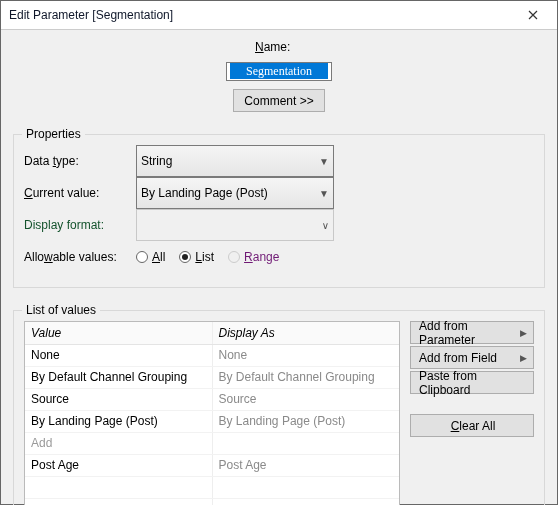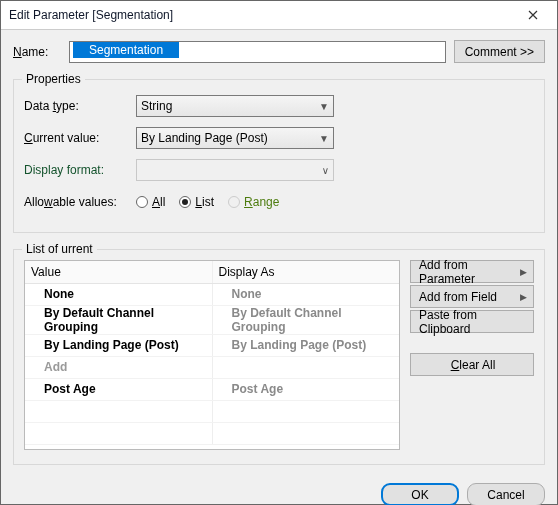--- a/index.html
+++ b/index.html
@@ -2,45 +2,45 @@
 <html><head>
 <meta charset="utf-8">
 <style>
   * { box-sizing: border-box; font-family: "Segoe UI", Tahoma, sans-serif; font-size: 12px; }
   body { margin: 0; background: #fff; }
   .window { width: 558px; height: 505px; border: 1px solid #666; background: #f0f0f0; display: flex; flex-direction: column; }
   .titlebar { height: 30px; background: #fff; display: flex; align-items: center; padding: 0 2px 0 8px; border-bottom: 1px solid #ccc; }
   .titlebar-title { flex: 1; color: #0f172a; }
   .close-btn { width: 44px; height: 28px; display: flex; align-items: center; justify-content: center; color: #333; }
   .content { padding: 10px 12px; flex: 1; display: flex; flex-direction: column; gap: 8px; }
-  .row { display: flex; align-items: center; gap: 8px; }
+  .row { display: flex; align-items: center; gap: 8px; flex-direction: column; }
   .name-label { width: 48px; }
   .name-input { flex: 1; height: 22px; border: 1px solid #7a7a7a; padding: 1px 3px; background: #fff; }
-  .name-input .selected { background: #0078d7; color: #fff; padding: 1px 16px; }
+  .name-input .selected { background: #0078d7; color: #fff; padding: 1px 16px; font-family: Liberation Serif, serif; }
   .btn { height: 23px; background: #e1e1e1; border: 1px solid #adadad; padding: 0 10px; display: inline-flex; align-items: center; justify-content: flex-start; cursor: default; }
   .btn.primary { border: 2px solid #0078d7; padding: 0 9px; }
-  .fieldset { border: 1px solid #d8d8d8; padding: 10px 10px 14px 10px; position: relative; margin-top: 8px; }
+  .fieldset { border: 1px solid #d8d8d8; padding: 10px 10px 14px 10px; position: relative; margin-top: 14px; }
   .fieldset-legend { position: absolute; top: -8px; left: 8px; background: #f0f0f0; padding: 0 4px; color: #000; }
   .prop-row { display: flex; align-items: center; height: 32px; }
   .prop-label { width: 112px; color: #000; }
   .prop-label.disabled { color: #14532d; }
-  .select { height: 22px; border: 1px solid #7a7a7a; background: linear-gradient(#f5f5f5,#e6e6e6); display: flex; align-items: center; padding: 0 4px; width: 198px; justify-content: space-between; }
+  .select { height: 32px; border: 1px solid #7a7a7a; background: linear-gradient(#f5f5f5,#e6e6e6); display: flex; align-items: center; padding: 0 4px; width: 198px; justify-content: space-between; }
   .select.disabled { border-color: #c8c8c8; background: #f0f0f0; color: #999; }
   .select .arrow { font-size: 10px; color: #555; }
   .radio-group { display: flex; align-items: center; gap: 14px; }
   .radio { display: flex; align-items: center; gap: 4px; }
   .radio-circle { width: 12px; height: 12px; border: 1px solid #666; border-radius: 50%; display: flex; align-items: center; justify-content: center; background: #fff; }
   .radio-circle.checked::after { content:""; width:6px; height:6px; background:#222; border-radius:50%; }
-  .radio.disabled { color: #4d7c0f; }
+  .radio.disabled { color: #701a75; }
   .radio.disabled .radio-circle { border-color: #ccc; background: #f0f0f0; }
   .lov { display: flex; gap: 10px; }
   .lov-table-wrap { flex: 1; border: 1px solid #bababa; background: #fff; height: 190px; overflow: hidden; }
   .lov-table { width: 100%; border-collapse: collapse; }
-  .lov-table th { text-align: left; font-weight: normal; background: #fafafa; border-bottom: 1px solid #e4e4e4; height: 22px; padding: 0 6px; }
-  .lov-table td { height: 22px; padding: 0 19px; border-bottom: 1px solid #f2f2f2; font-weight: bold; }
+  .lov-table th { text-align: left; font-weight: normal; background: #fafafa; border-bottom: 1px solid #e4e4e4; height: 22px; padding: 0 6px; font-style: italic; }
+  .lov-table td { height: 22px; padding: 0 6px; border-bottom: 1px solid #f2f2f2; }
   .lov-table td.display { color: #8a8a8a; }
   .lov-table td.add { color: #9a9a9a; }
   .lov-table td.empty { border-bottom: 1px solid #f2f2f2; }
   .lov-table th + th, .lov-table td + td { border-left: 1px solid #eee; }
   .lov-buttons { width: 124px; display: flex; flex-direction: column; gap: 2px; }
   .lov-buttons .btn { justify-content: space-between; padding: 0 6px 0 8px; width: 100%; }
   .lov-buttons .btn .tri { font-size: 9px; color: #555; }
   .lov-buttons .spacer { flex: 0 0 16px; }
   .footer { display: flex; justify-content: flex-end; gap: 8px; padding: 8px 12px 12px 0; }
   .footer .btn { width: 78px; justify-content: center; border-radius: 9px; }
@@ -110,38 +110,42 @@
           </label>
           <label class="radio disabled">
             <span class="radio-circle"></span>
             <span><u class="acc">R</u><span>ange</span></span>
           </label>
         </div>
       </div>
     </div>
 
     <div class="fieldset" style="flex:1">
-      <span class="fieldset-legend">List of urrent</span>
+      <span class="fieldset-legend">List of values</span>
       <div class="lov">
         <div class="lov-table-wrap">
           <table class="lov-table">
             <thead>
               <tr>
                 <th>Value</th>
                 <th>Display As</th>
               </tr>
             </thead>
             <tbody id="lov-body">
                 <tr>
                   <td>None</td>
                   <td class="display">None</td>
                 </tr>
                 <tr>
                   <td>By Default Channel Grouping</td>
                   <td class="display">By Default Channel Grouping</td>
+                </tr>
+                <tr>
+                  <td>Source</td>
+                  <td class="display">Source</td>
                 </tr>
                 <tr>
                   <td>By Landing Page (Post)</td>
                   <td class="display">By Landing Page (Post)</td>
                 </tr>
                 <tr>
                   <td class="add">Add</td>
                   <td class="display"></td>
                 </tr>
                 <tr>

